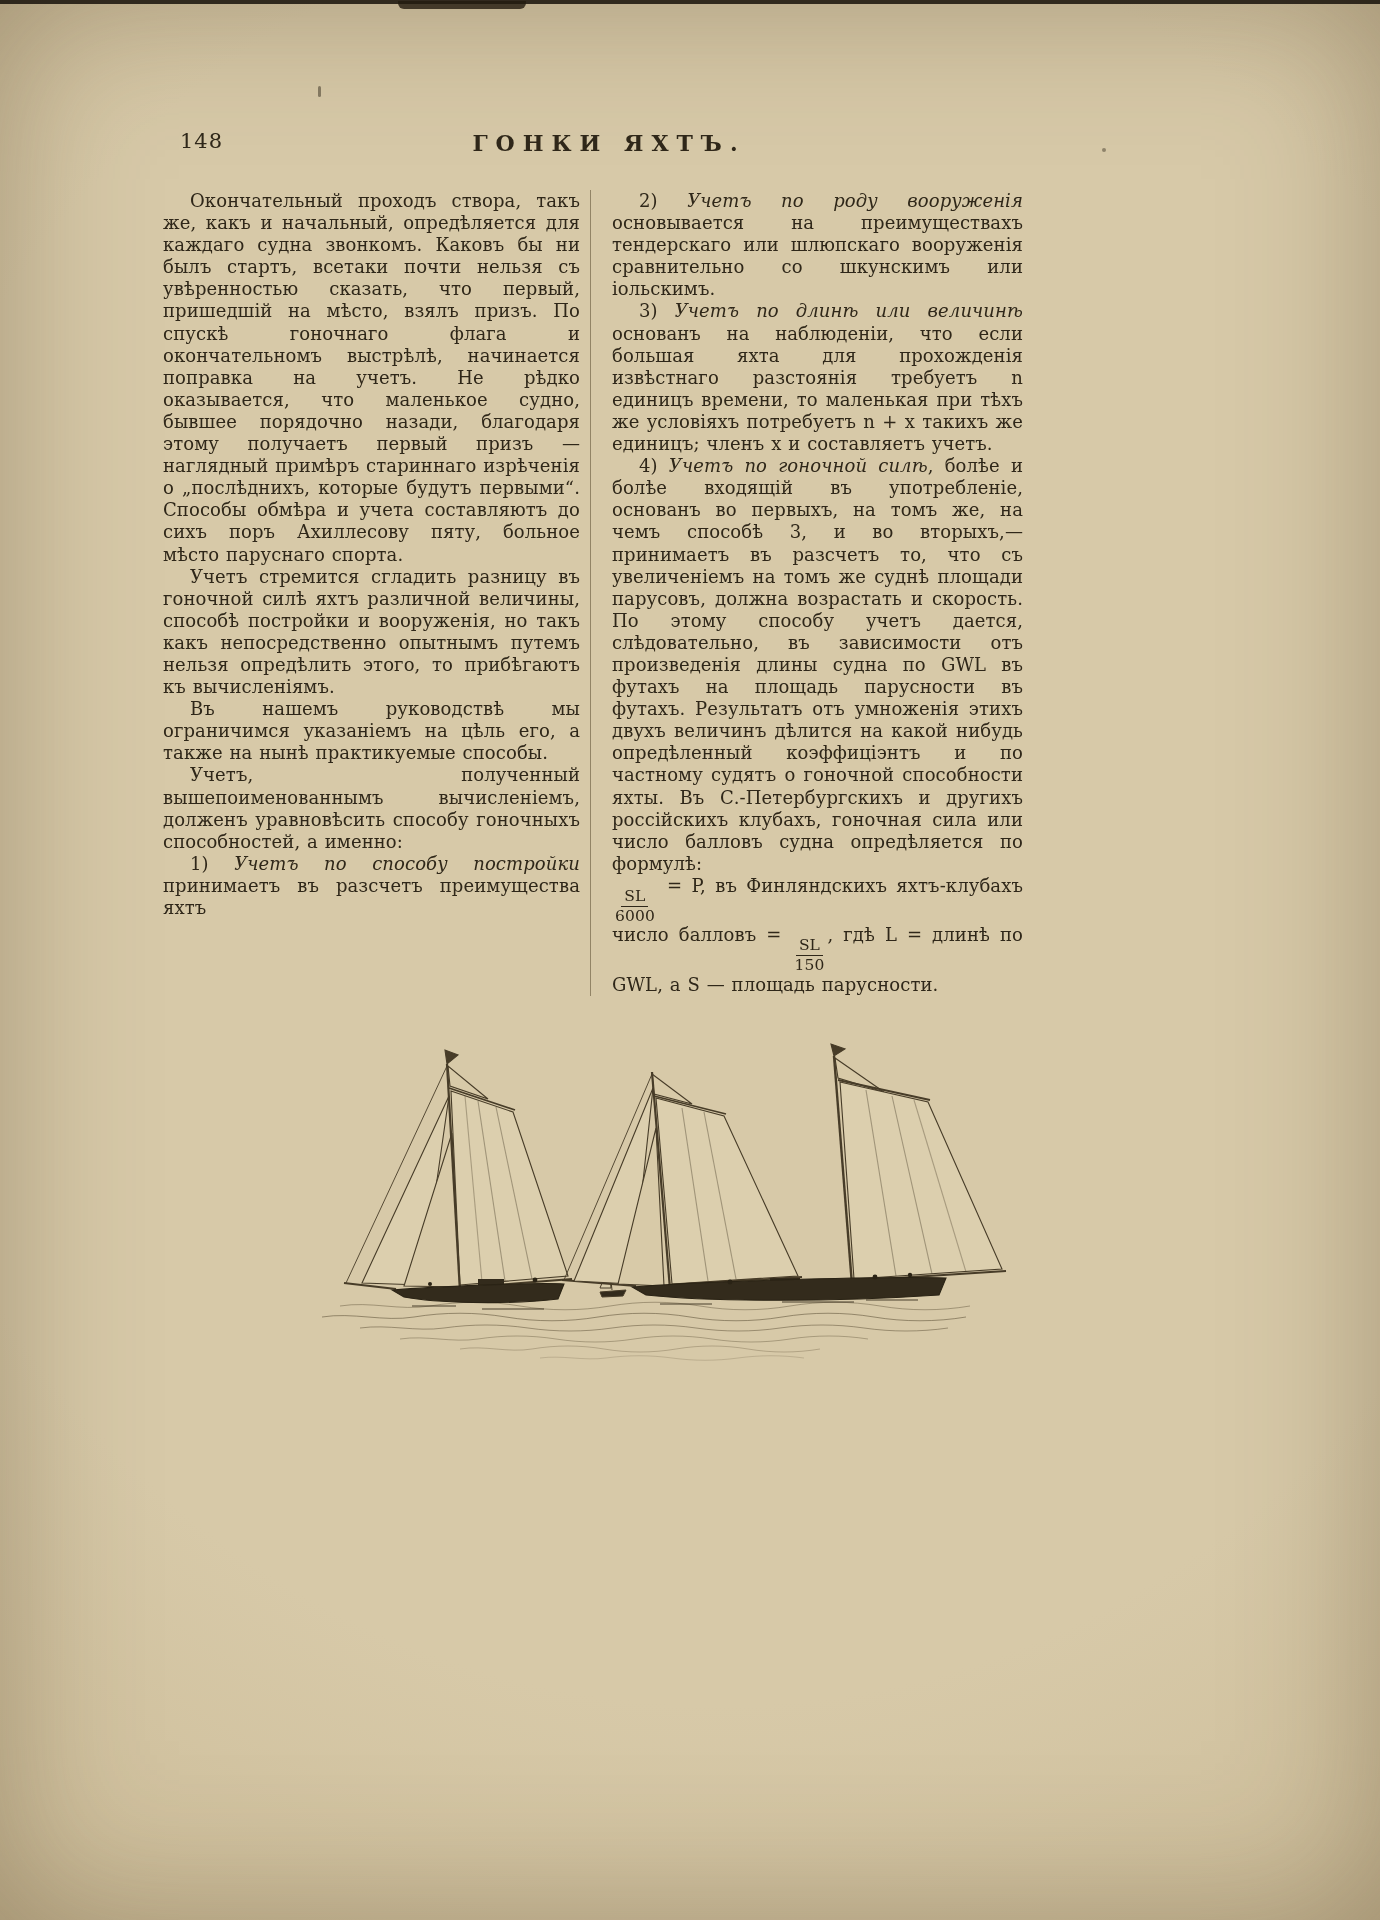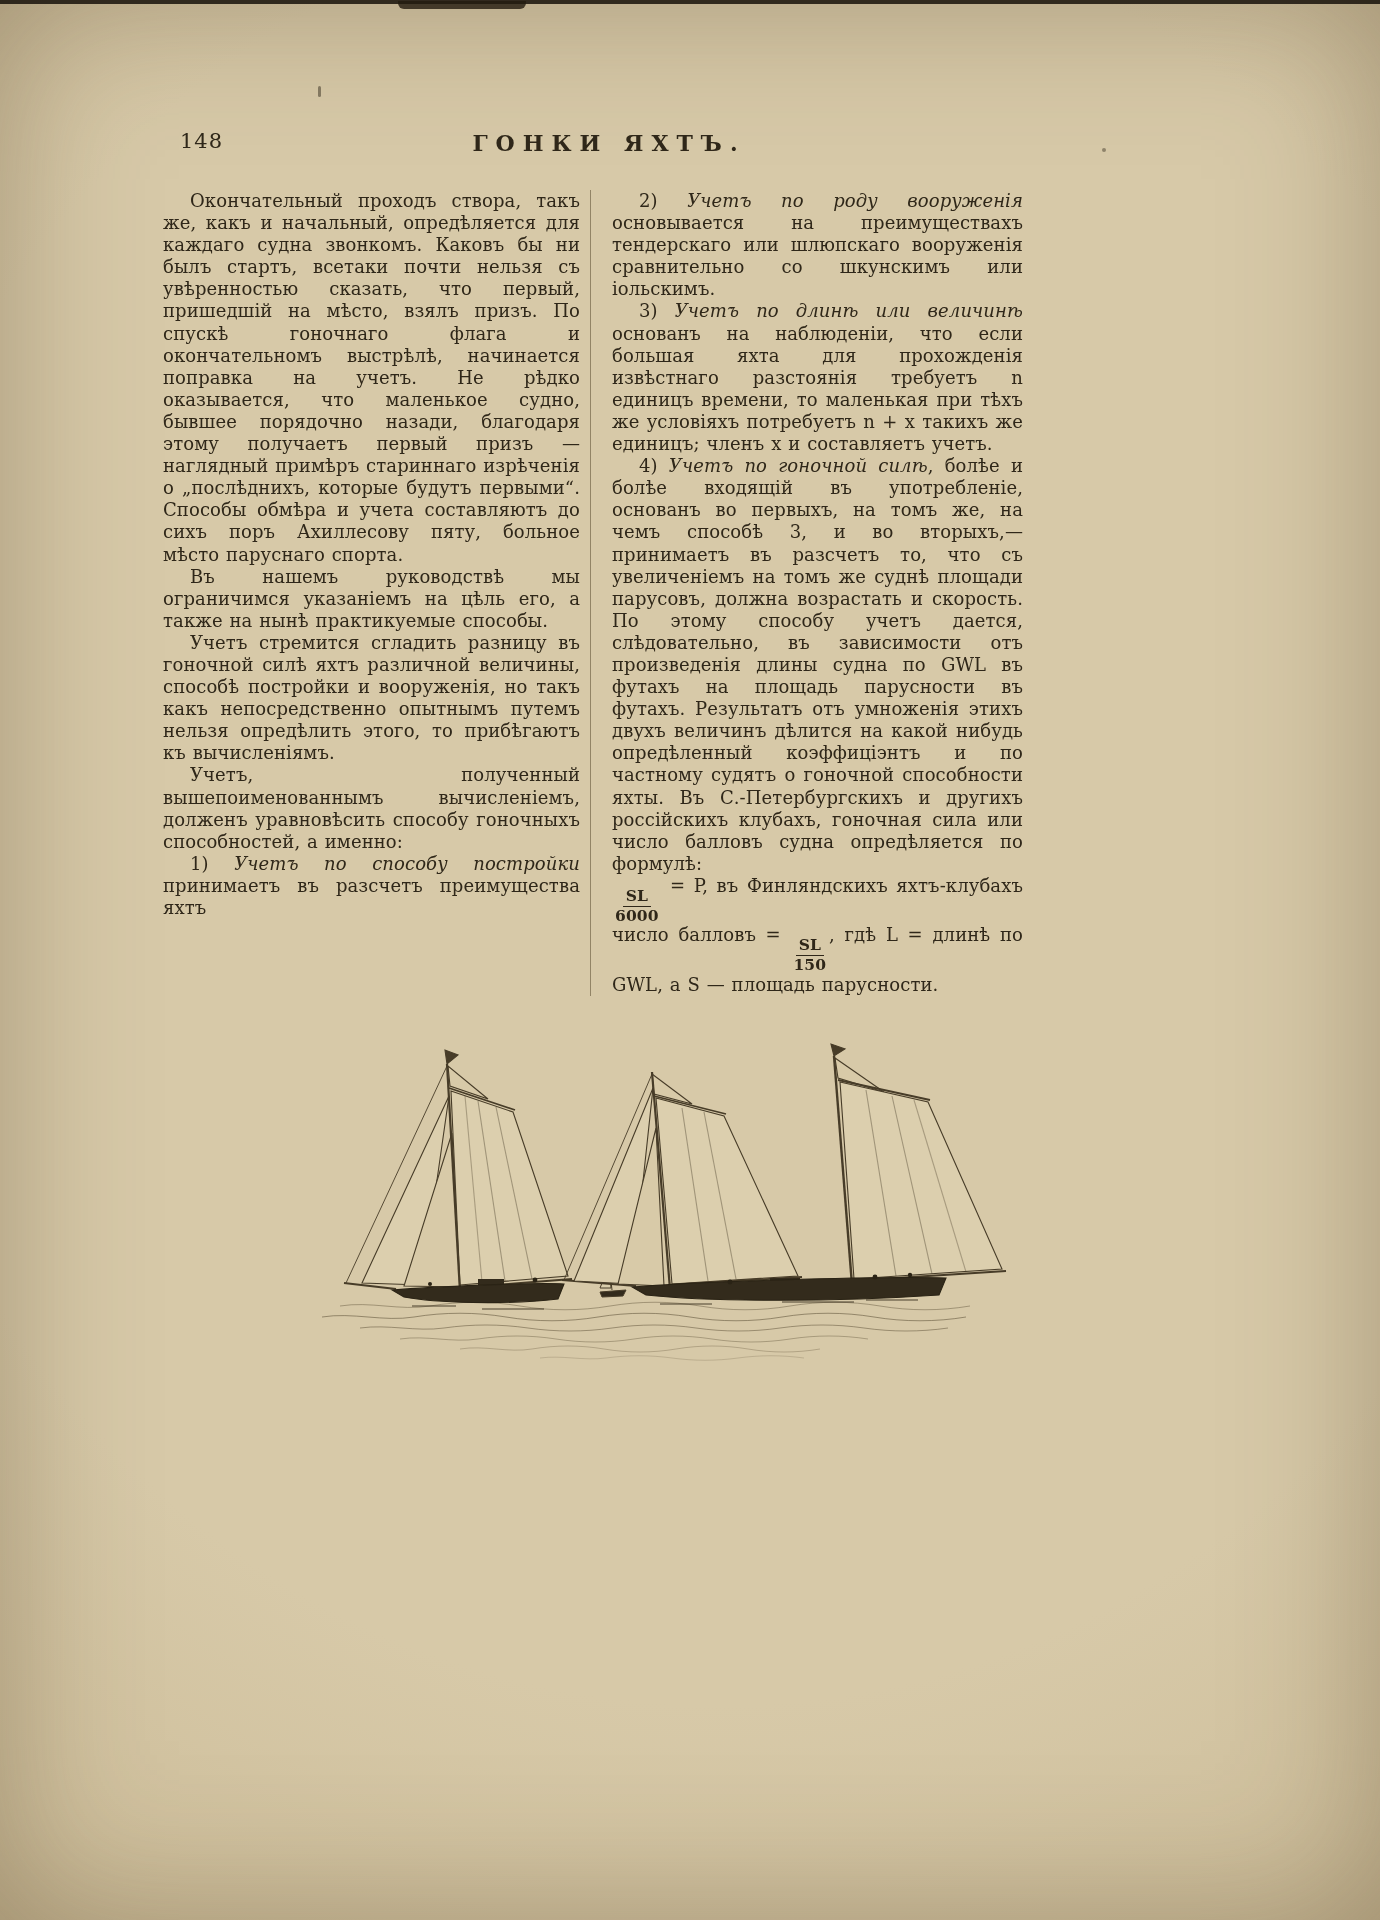--- a/index.html
+++ b/index.html
@@ -31,21 +31,21 @@
   }
   .col.left{width:417px;}
   .col.right{width:411px;margin-left:10px;border-left:1px solid rgba(90,74,48,.55);padding-left:21px;}
   .para{margin:0;text-indent:27px;}
   .para.noindent{text-indent:0;}
   .it{font-style:italic;}
 
   .formula-wrap{margin:0;text-indent:0;}
   .frac{
     display:inline-flex;flex-direction:column;align-items:center;
-    vertical-align:-9px;line-height:1.08;font-size:15.5px;margin:0 3px;font-weight:bold;
+    vertical-align:-9px;line-height:1.08;font-size:15.5px;margin:0 3px;
   }
   .frac .num{border-bottom:1.4px solid #2f2719;padding:0 3px 1px;}
   .frac .den{padding-top:1px;}
 
   .illustration{position:absolute;left:300px;top:1038px;width:780px;height:332px;}
   .illustration svg{width:100%;height:100%;display:block;}
 </style>
 </head>
 <body>
 
@@ -58,22 +58,22 @@
 
   <div class="pagehead">
     <div class="pagenum">148</div>
     <div class="ptitle">ГОНКИ ЯХТЪ.</div>
   </div>
 
   <div class="cols">
     <div class="col left">
       <div>
           <p class="para"><span>Окончательный проходъ створа, такъ же, какъ и начальный, опредѣляется для каждаго судна звонкомъ. Каковъ бы ни былъ стартъ, всетаки почти нельзя съ увѣренностью сказать, что первый, пришедшій на мѣсто, взялъ призъ. По спускѣ гоночнаго флага и окончательномъ выстрѣлѣ, начинается поправка на учетъ. Не рѣдко оказывается, что маленькое судно, бывшее порядочно назади, благодаря этому получаетъ первый призъ — наглядный примѣръ стариннаго изрѣченія о „послѣднихъ, которые будутъ первыми“. Способы обмѣра и учета составляютъ до сихъ поръ Ахиллесову пяту, больное мѣсто паруснаго спорта.</span></p>
+          <p class="para"><span>Учетъ стремится сгладить разницу въ гоночной силѣ яхтъ различной величины, способѣ постройки и вооруженія, но такъ какъ непосредственно опытнымъ путемъ нельзя опредѣлить этого, то прибѣгаютъ къ вычисленіямъ.</span></p>
           <p class="para"><span>Въ нашемъ руководствѣ мы ограничимся указаніемъ на цѣль его, а также на нынѣ практикуемые способы.</span></p>
-          <p class="para"><span>Учетъ стремится сгладить разницу въ гоночной силѣ яхтъ различной величины, способѣ постройки и вооруженія, но такъ какъ непосредственно опытнымъ путемъ нельзя опредѣлить этого, то прибѣгаютъ къ вычисленіямъ.</span></p>
           <p class="para"><span>Учетъ, полученный вышепоименованнымъ вычисленіемъ, долженъ уравновѣсить способу гоночныхъ способностей, а именно:</span></p>
           <p class="para"><span>1) </span><span class="it">Учетъ по способу постройки</span><span> принимаетъ въ разсчетъ преимущества яхтъ</span></p>
         </div>
     </div>
     <div class="col right">
       <div>
           <p class="para"><span>2) </span><span class="it">Учетъ по роду вооруженія</span><span> основывается на преимуществахъ тендерскаго или шлюпскаго вооруженія сравнительно со шкунскимъ или іольскимъ.</span></p>
           <p class="para"><span>3) </span><span class="it">Учетъ по длинѣ или величинѣ</span><span> основанъ на наблюденіи, что если большая яхта для прохожденія извѣстнаго разстоянія требуетъ n единицъ времени, то маленькая при тѣхъ же условіяхъ потребуетъ n + x такихъ же единицъ; членъ x и составляетъ учетъ.</span></p>
           <p class="para"><span>4) </span><span class="it">Учетъ по гоночной силѣ</span><span>, болѣе и болѣе входящій въ употребленіе, основанъ во первыхъ, на томъ же, на чемъ способѣ 3, и во вторыхъ,—принимаетъ въ разсчетъ то, что съ увеличеніемъ на томъ же суднѣ площади парусовъ, должна возрастать и скорость. По этому способу учетъ дается, слѣдовательно, въ зависимости отъ произведенія длины судна по GWL въ футахъ на площадь парусности въ футахъ. Результатъ отъ умноженія этихъ двухъ величинъ дѣлится на какой нибудь опредѣленный коэффиціэнтъ и по частному судятъ о гоночной способности яхты. Въ С.-Петербургскихъ и другихъ россійскихъ клубахъ, гоночная сила или число балловъ судна опредѣляется по формулѣ:</span></p>
         </div>

